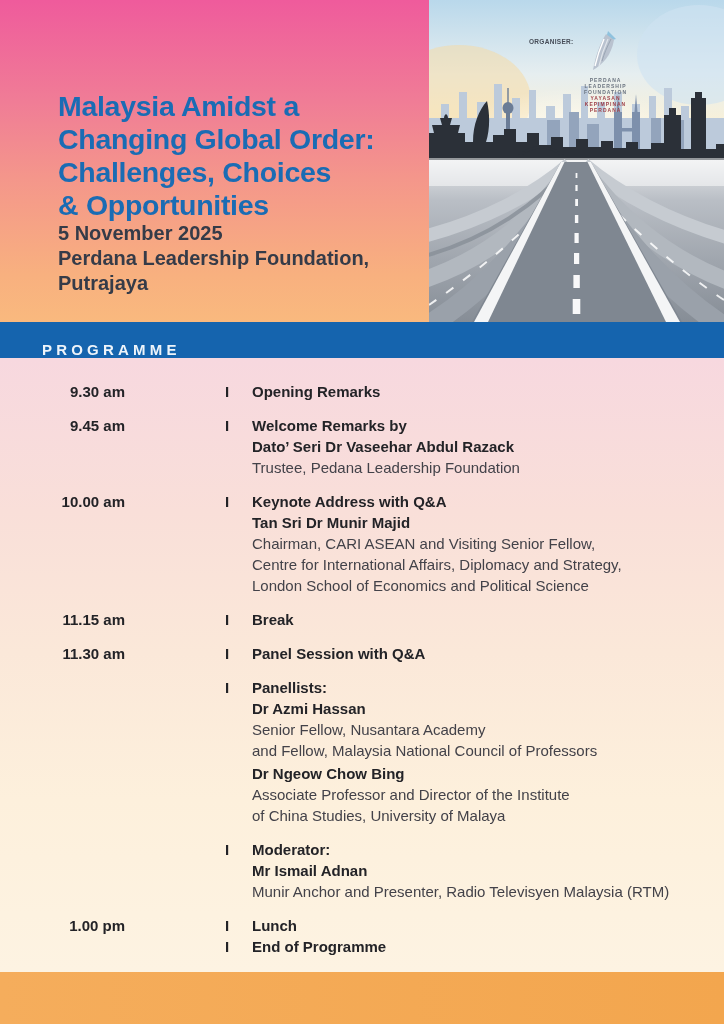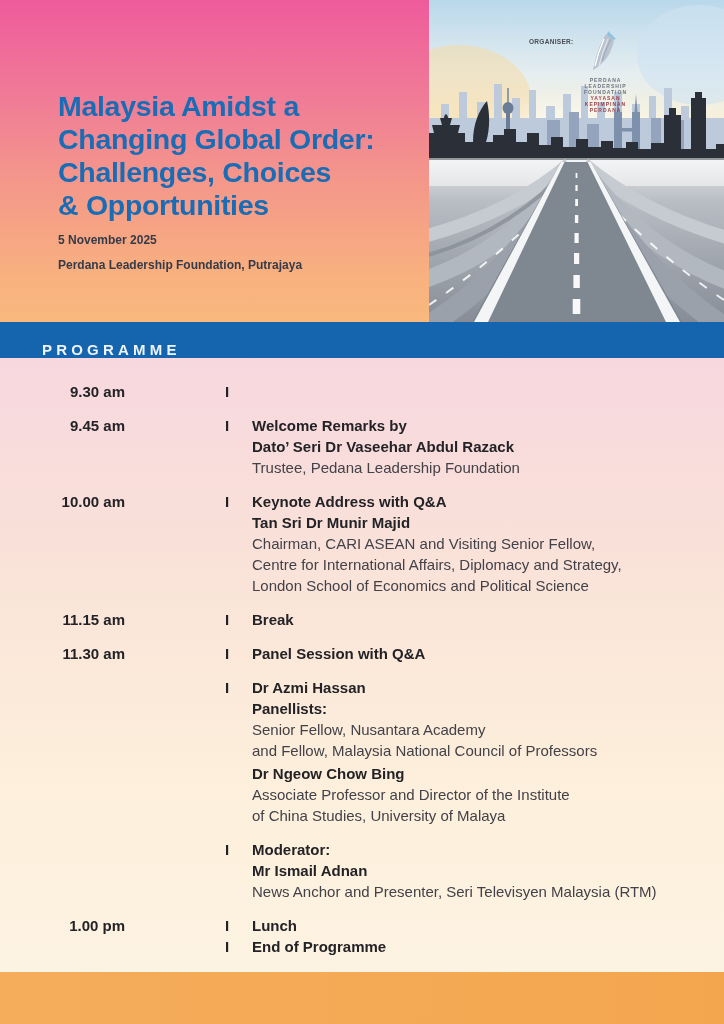--- a/index.html
+++ b/index.html
@@ -18,22 +18,22 @@
     position:absolute;left:0;top:40px;height:34px;width:345px;box-sizing:border-box;
     background:#2264ad;border-radius:0 17px 17px 0;
     display:flex;align-items:center;padding-left:57px;
     color:#dcebf7;font-size:12.5px;font-weight:bold;letter-spacing:2.6px;
   }
   .event-title{
     position:absolute;left:58px;top:90px;
     color:#1a6cb4;font-size:28.5px;font-weight:bold;line-height:33px;letter-spacing:-0.3px;
   }
   .event-when{
-    position:absolute;left:58px;top:228px;
-    color:#353b48;font-size:12px;font-weight:bold;line-height:25px;
+    position:absolute;left:58px;top:221px;
+    color:#353b48;font-size:20px;font-weight:bold;line-height:25px;
   }
   
   .hero{position:relative;flex:1;height:322px;overflow:hidden;background:#e9eff1;}
   .hero svg.scene{position:absolute;left:0;top:0;width:100%;height:100%;display:block;}
   .org{position:absolute;left:100px;top:30px;display:flex;}
   .org-label{margin-top:8px;font-size:6.5px;font-weight:bold;color:#474d58;letter-spacing:0.3px;white-space:nowrap;}
   .org-logo-col{margin-left:3px;width:58px;text-align:center;}
   .plf-text{margin-top:1px;font-size:5px;line-height:6px;letter-spacing:1px;font-weight:bold;}
   .plf-text .grey{color:#6b7480;}
   .plf-text .red{color:#9e3f48;}
@@ -197,20 +197,23 @@
     <span>PROGRAMME</span>
   </div>
 
   <div class="body">
     <div class="schedule">
         <div class="row">
           <div class="time">9.30 am</div>
           <div class="content">
             <div class="para">
               <div class="sep">I</div>
+              <div class="lines">
+                <div class="line b">Opening Remarks</div>
+              </div>
             </div>
           </div>
         </div>
         <div class="row">
           <div class="time">9.45 am</div>
           <div class="content">
             <div class="para">
               <div class="sep">I</div>
               <div class="lines">
                 <div class="line b">Welcome Remarks by</div>
@@ -256,22 +259,22 @@
               </div>
             </div>
           </div>
         </div>
         <div class="row">
           <div class="time"></div>
           <div class="content">
             <div class="para">
               <div class="sep">I</div>
               <div class="lines">
+                <div class="line b">Panellists:</div>
                 <div class="line b">Dr Azmi Hassan</div>
-                <div class="line b">Panellists:</div>
                 <div class="line">Senior Fellow, Nusantara Academy</div>
                 <div class="line">and Fellow, Malaysia National Council of Professors</div>
               </div>
             </div>
             <div class="para">
               <div class="sep"></div>
               <div class="lines">
                 <div class="line b">Dr Ngeow Chow Bing</div>
                 <div class="line">Associate Professor and Director of the Institute</div>
                 <div class="line">of China Studies, University of Malaya</div>
@@ -280,21 +283,21 @@
           </div>
         </div>
         <div class="row">
           <div class="time"></div>
           <div class="content">
             <div class="para">
               <div class="sep">I</div>
               <div class="lines">
                 <div class="line b">Moderator:</div>
                 <div class="line b">Mr Ismail Adnan</div>
-                <div class="line">News Anchor and Presenter, Seri Televisyen Malaysia (RTM)</div>
+                <div class="line">Munir Anchor and Presenter, Radio Televisyen Malaysia (RTM)</div>
               </div>
             </div>
           </div>
         </div>
         <div class="row">
           <div class="time">1.00 pm</div>
           <div class="content">
             <div class="para">
               <div class="sep">I</div>
               <div class="lines">

